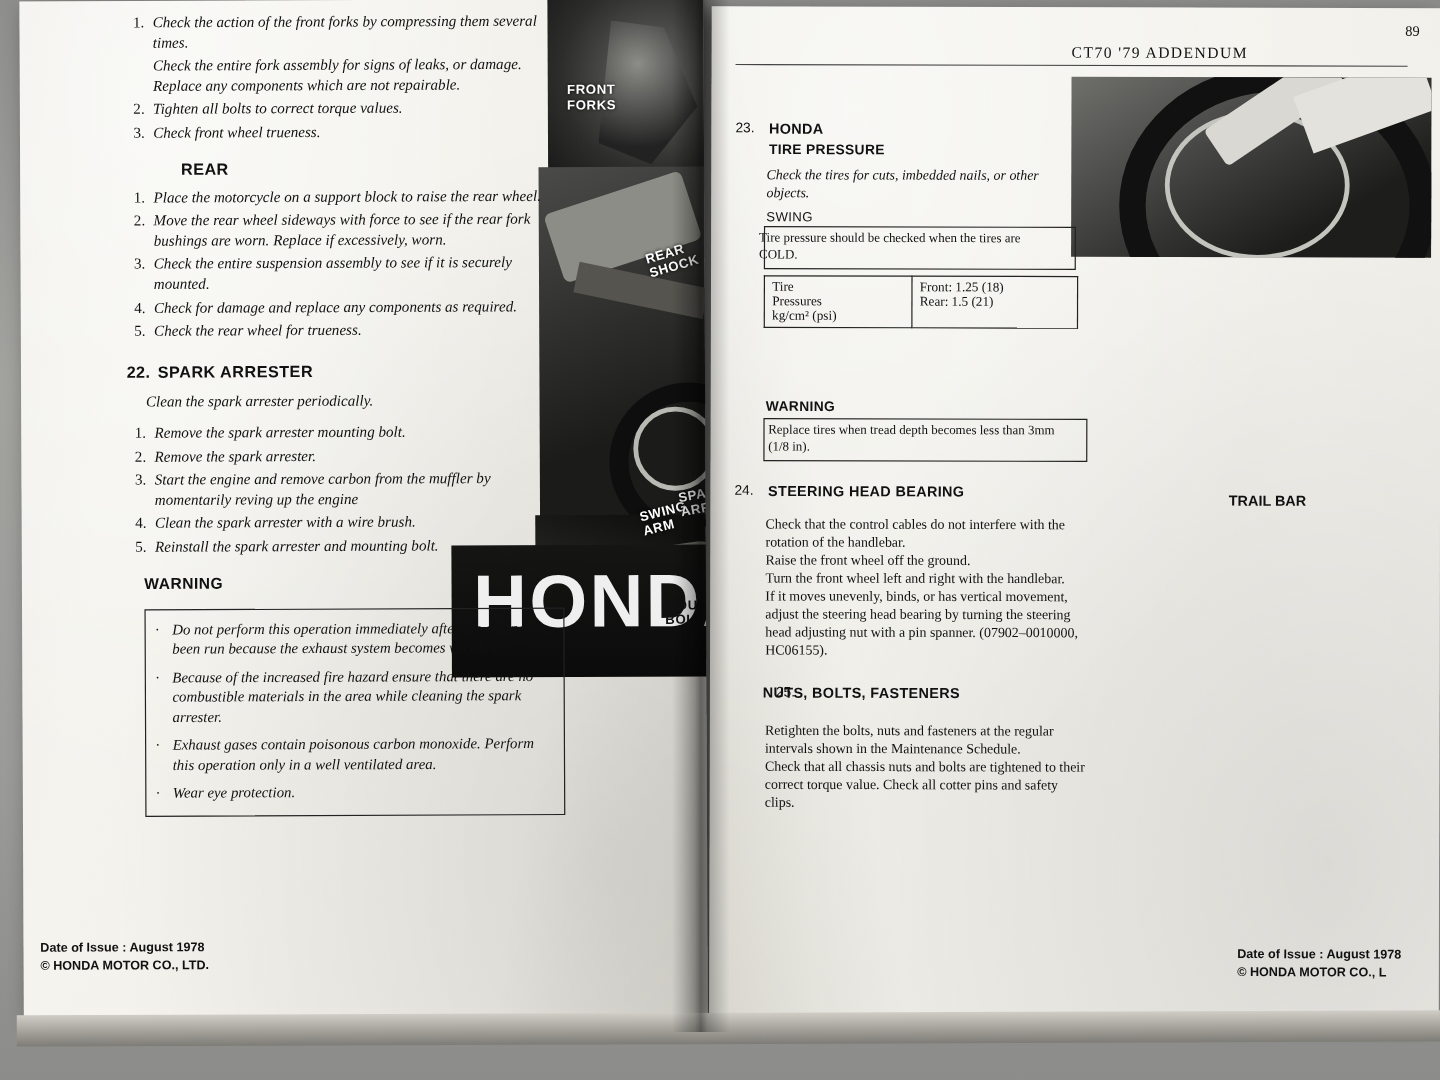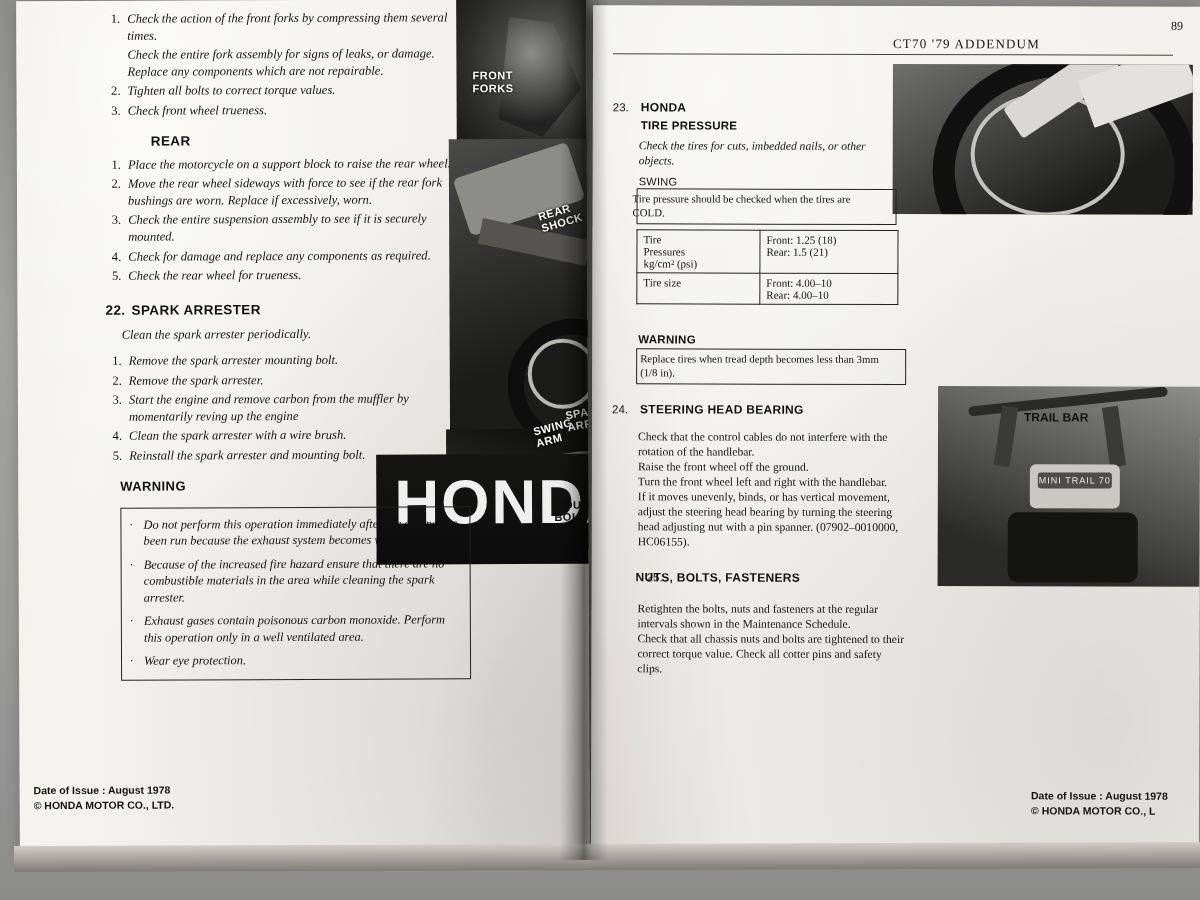--- a/index.html
+++ b/index.html
@@ -261,53 +261,39 @@
 
       <table class="spec" style="left:44px;top:224px;width:262px;">
         <tbody>
             <tr>
           <td style="width:110px;white-space:pre-line;">Tire
 Pressures
 kg/cm²  (psi)</td>
           <td style="white-space:pre-line;">Front:  1.25 (18)
 Rear:    1.5   (21)</td>
         </tr>
-        <tr>
-          <td style="white-space:pre-line;">Tire size</td>
-          <td style="white-space:pre-line;">Front:  4.00–10
-Rear:    4.00–10</td>
-        </tr>
       </tbody>
         </table>
 
       <div class="rhd" style="left:46px;top:328px;font-size:11.5px;">WARNING</div>
       <div class="box" style="left:44px;top:343px;width:268px;height:34px;"></div>
       <div class="rtxt" style="left:48px;top:346px;width:258px;font-size:10.8px;">Replace tires when tread depth becomes less than 3mm (1/8 in).</div>
 
       <div class="rnum" style="left:20px;top:398px;">24.</div>
       <div class="rhd" style="left:48px;top:397px;">STEERING HEAD BEARING</div>
       <div class="rtxt" style="left:46px;top:424px;width:272px;white-space:pre-line;">Check that the control cables do not interfere with the rotation of the handlebar.
 Raise the front wheel off the ground.
 Turn the front wheel left and right with the handlebar.
 If it moves unevenly, binds, or has vertical movement, adjust the steering head bearing by turning the steering head adjusting nut with a pin spanner. (07902–0010000, HC06155).</div>
 
       <div class="rnum" style="left:20px;top:566px;margin-left:35px;">25.</div>
       <div class="rhd" style="left:44px;top:565px;">NUTS, BOLTS, FASTENERS</div>
       <div class="rtxt" style="left:46px;top:596px;width:268px;white-space:pre-line;">Retighten the bolts, nuts and fasteners at the regular intervals shown in the Maintenance Schedule.
 Check that all chassis nuts and bolts are tightened to their correct torque value. Check all cotter pins and safety clips.</div>
 
-      <div class="rph2">
-        <div style="position:absolute;left:30px;top:10px;width:200px;height:10px;background:#2a2a28;transform:rotate(-6deg);border-radius:6px;"></div>
-        <div style="position:absolute;left:60px;top:20px;width:16px;height:60px;background:#3a3a36;transform:rotate(8deg);"></div>
-        <div style="position:absolute;left:168px;top:20px;width:16px;height:60px;background:#3a3a36;transform:rotate(-8deg);"></div>
-        <div style="position:absolute;left:92px;top:78px;width:90px;height:44px;background:#c9c8c2;border-radius:6px;"></div>
-        <div style="position:absolute;left:100px;top:86px;width:74px;height:16px;background:#4d4d49;border-radius:3px;
-             color:#e8e8e4;font-family:'Liberation Sans',sans-serif;font-size:9px;text-align:center;line-height:16px;letter-spacing:1px;">MINI TRAIL 70</div>
-        <div style="position:absolute;left:70px;top:126px;width:130px;height:70px;background:#15150f;border-radius:10px;"></div>
-      </div>
       <div class="handlelabel">TRAIL BAR</div>
 
       <div class="footer" style="left:440px;top:782px;">
         <div>Date of Issue : August 1978</div>
         <div>© HONDA MOTOR CO., L</div>
       </div>
     </div>
 
     <div class="gutter"></div>
     <div class="bookedge"></div>

